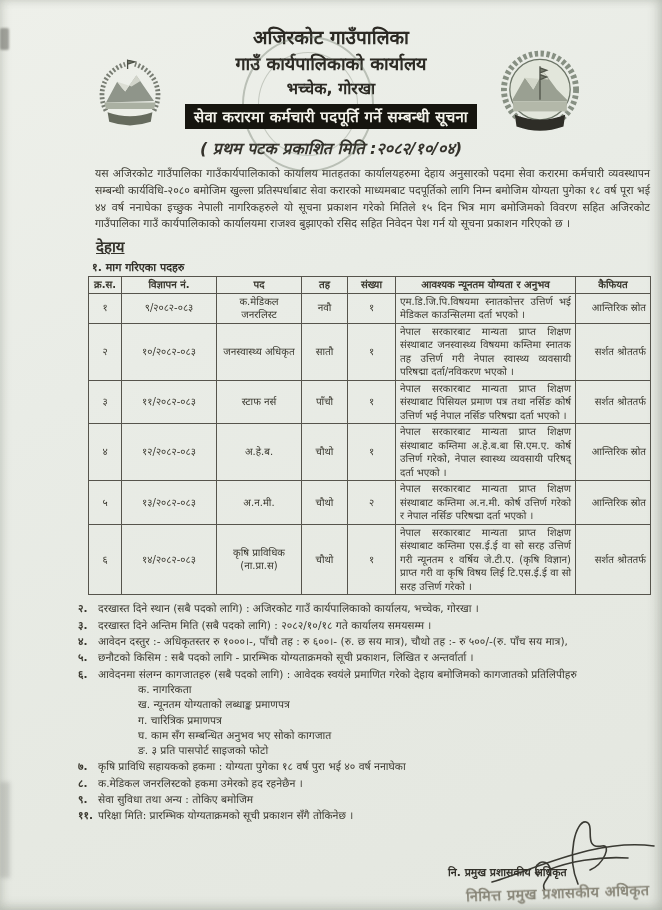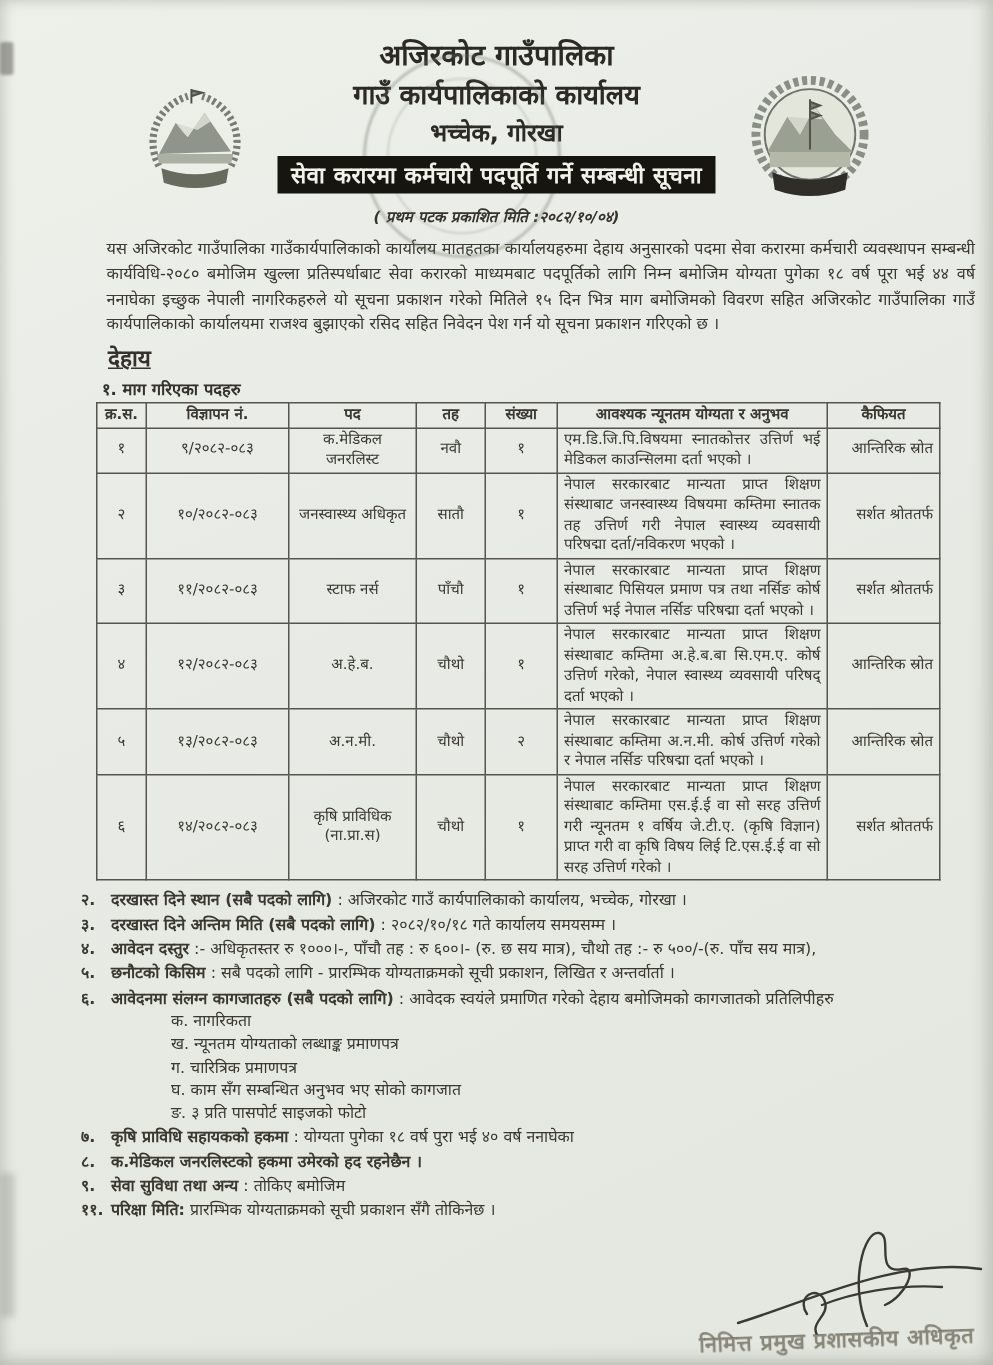--- a/index.html
+++ b/index.html
@@ -33,26 +33,26 @@
   .banner{
     display:inline-block;margin-top:3px;padding:2px 9px 3px;
     background:#16150f;color:#f3f2ea;font-size:15px;font-weight:bold;letter-spacing:.3px;
     position:relative;z-index:2;
   }
   .emblem{position:absolute;}
   .emblem-left{left:90px;top:52px;width:80px;height:90px;}
   .emblem-right{left:498px;top:46px;width:84px;height:104px;}
 
   .pubdate{
-    text-align:center;font-size:10px;font-weight:bold;font-style:italic;
+    text-align:center;font-size:16px;font-weight:bold;font-style:italic;
     margin-top:8px;color:#35332c;
   }
 
   
-  .content{padding:0 12px 0 54px;}
+  .content{padding:0 12px 0 78px;}
   .intro{
     margin:7px 0 0 17px;font-size:10.8px;line-height:16.8px;text-align:justify;color:#3a382f;
   }
   .dehaya{margin:3px 0 0 18px;font-size:15px;font-weight:bold;text-decoration:underline;}
   .sec-title{margin:3px 0 2px 14px;font-size:11px;font-weight:bold;}
 
   
   table.positions{
     border-collapse:collapse;margin-left:10px;width:562px;table-layout:fixed;
     font-size:10px;color:#3a382f;
@@ -62,21 +62,21 @@
   }
   table.positions th{font-weight:bold;text-align:center;}
   table.positions td{text-align:center;}
   table.positions td.q{text-align:justify;}
   table.positions td.rm{text-align:right;}
 
   
   .items{margin-top:5px;font-size:10.6px;line-height:16.4px;color:#3a382f;}
   .item{position:relative;padding-left:20px;}
   .inum{position:absolute;left:0;font-weight:bold;}
-  .ibold{font-weight:bold;margin-top:12px;}
+  .ibold{font-weight:normal;margin-top:12px;}
   .sublist{margin-left:40px;line-height:15.2px;}
 
   
   .sig-squiggle{position:absolute;left:478px;top:812px;}
   .sig-designation{
     position:absolute;left:448px;top:864px;width:170px;
     font-size:10.8px;font-weight:bold;color:#33312a;
   }
   .sig-stamp{
     position:absolute;left:466px;top:882px;width:200px;
@@ -228,14 +228,15 @@
   </div>
 
   <svg class="sig-squiggle" width="185" height="78" viewBox="0 0 185 78">
     <g fill="none" stroke="#3a3a33" stroke-width="1.6" stroke-linecap="round">
       <path d="M100,72 C88,44 98,8 108,10 C118,12 104,38 124,34 C134,32 126,52 112,58"></path>
       <path d="M60,64 c-8,-12 8,-20 12,-8 c3,10 -12,14 -4,24"></path>
       <path d="M14,70 C60,56 120,26 176,34"></path>
       <path d="M70,58 C90,50 120,44 150,46"></path>
     </g>
   </svg>
+  <div class="sig-designation">नि. प्रमुख प्रशासकीय अधिकृत</div>
   <div class="sig-stamp">निमित्त प्रमुख प्रशासकीय अधिकृत</div>
 </div>
 
 </body></html>

